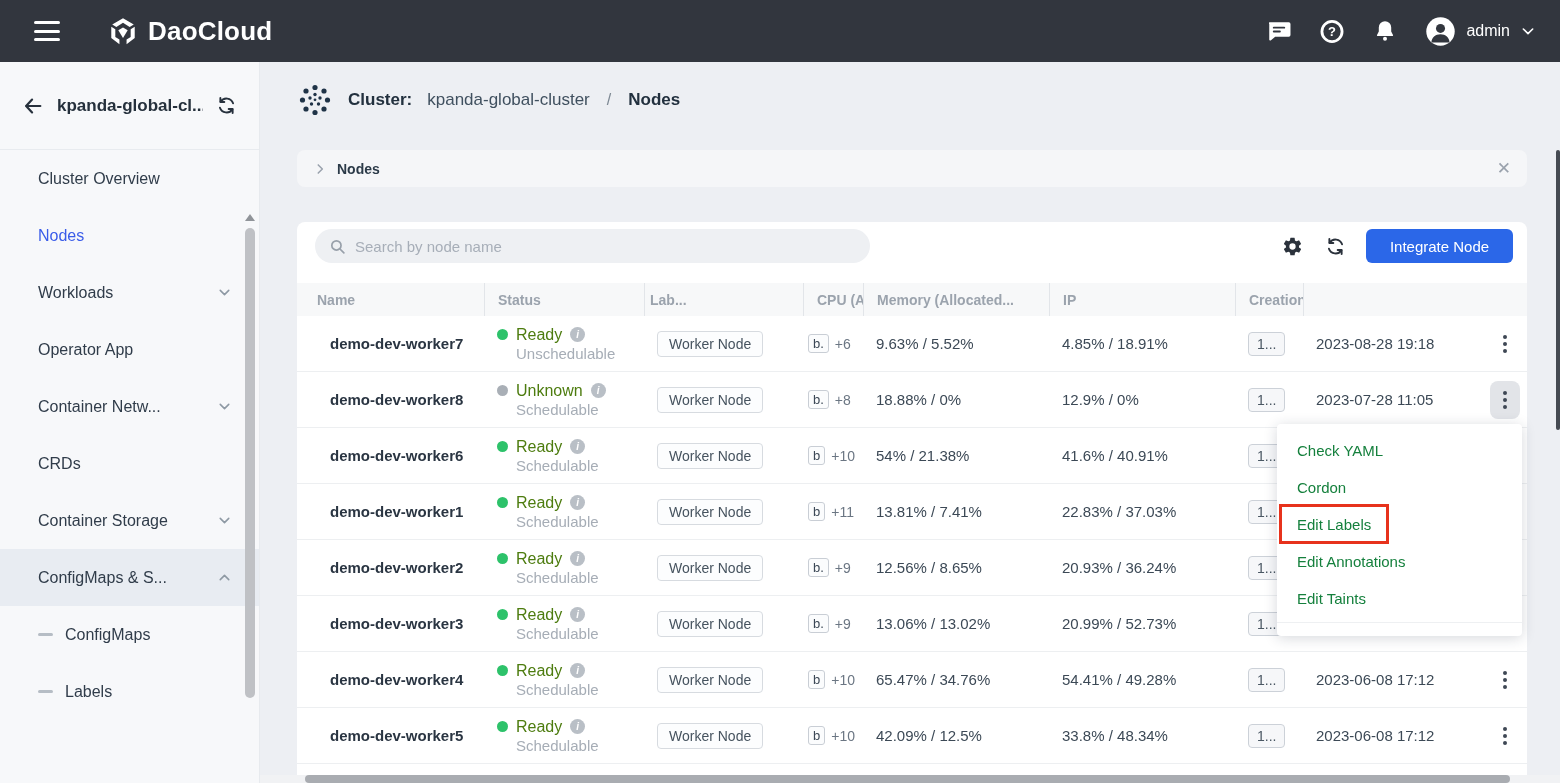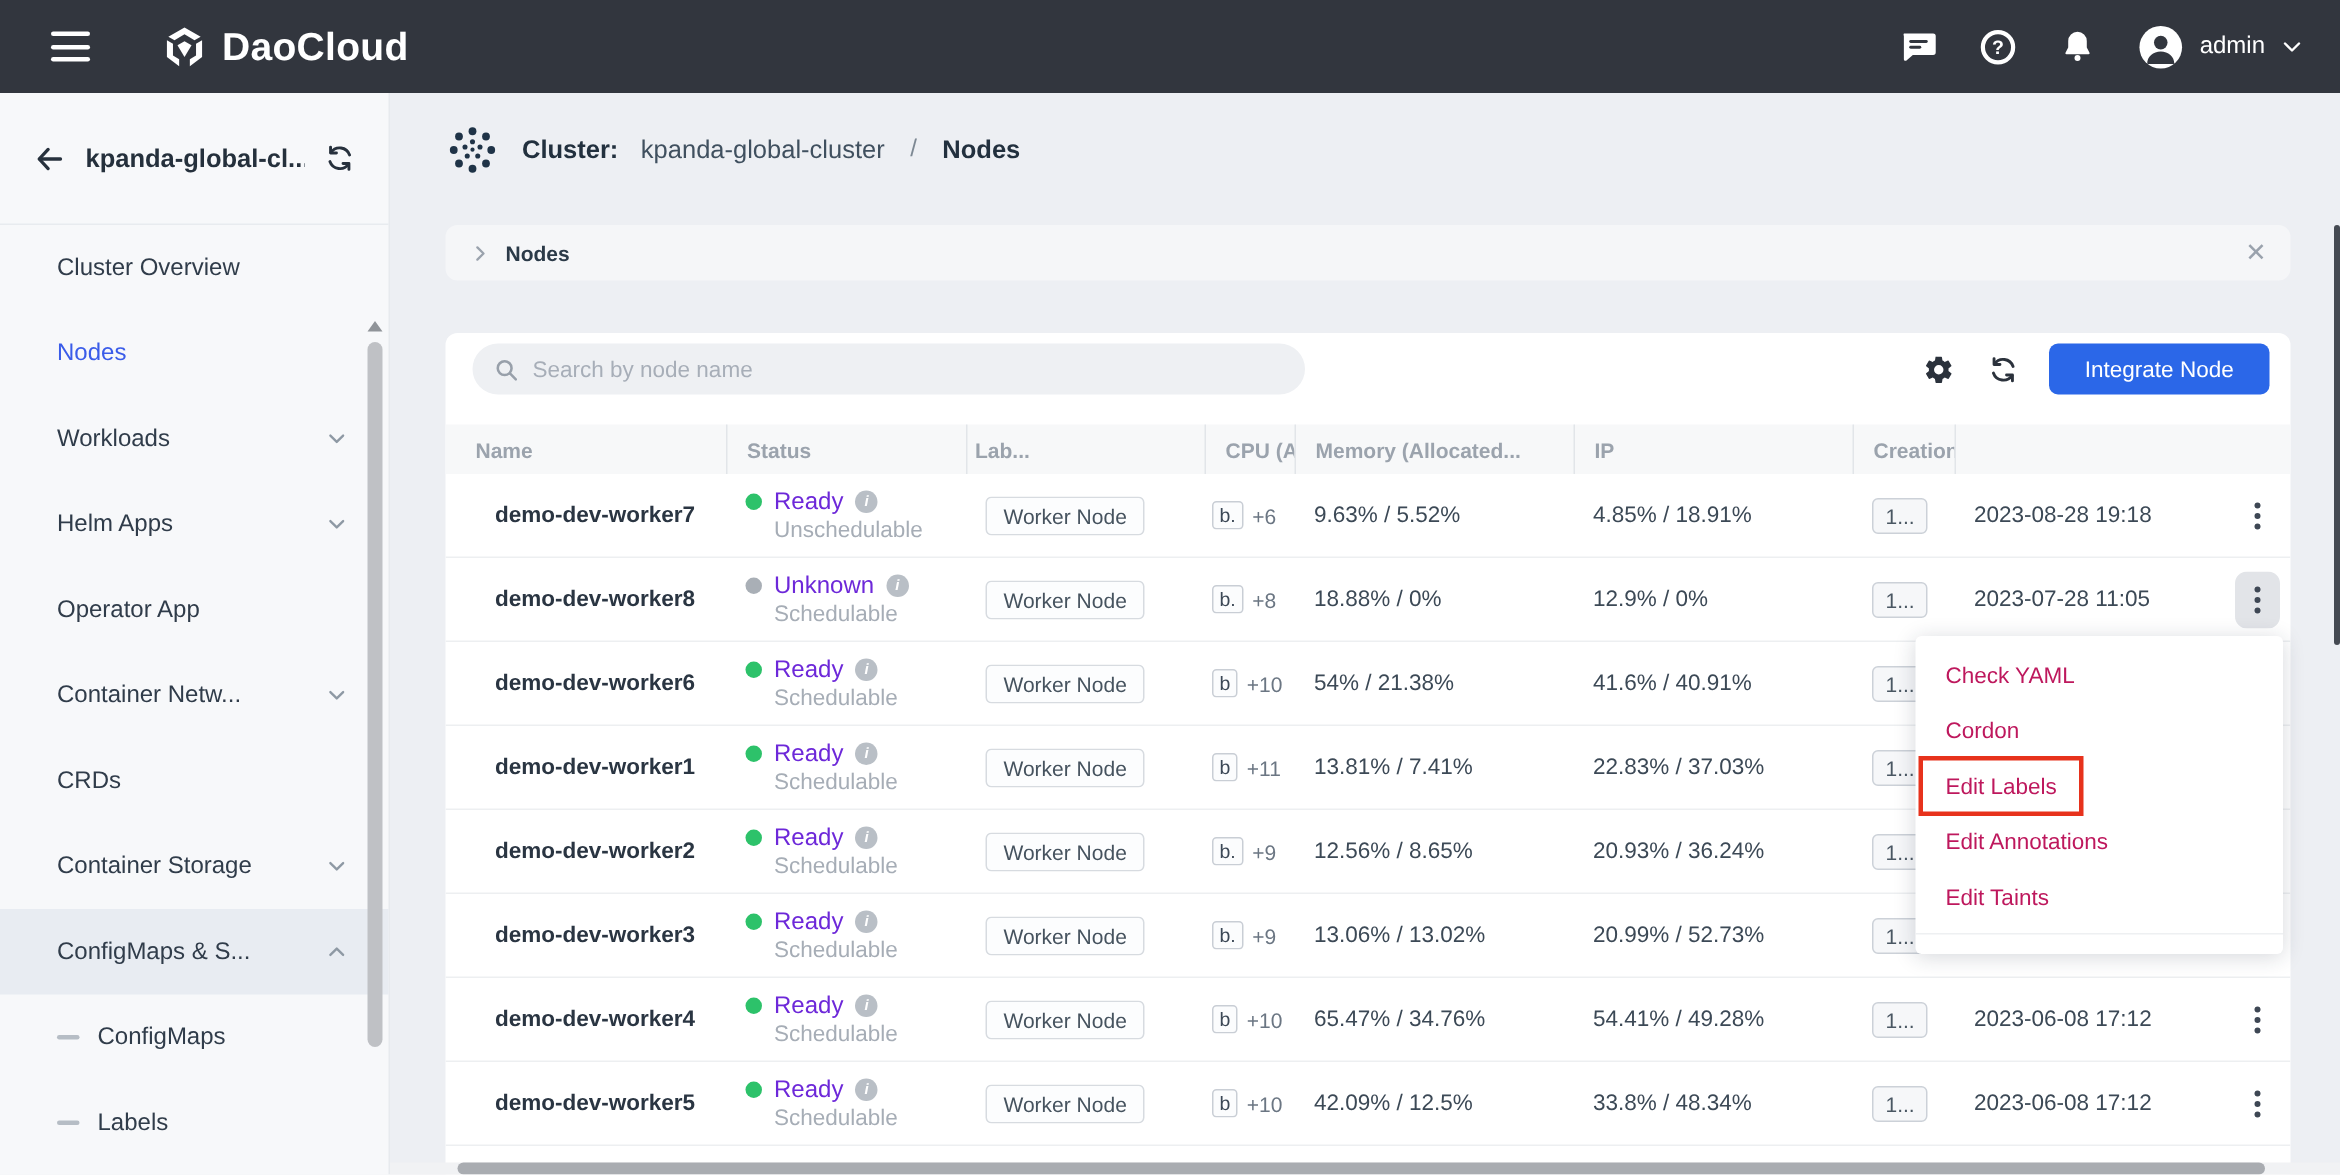--- a/index.html
+++ b/index.html
@@ -64,35 +64,35 @@
   .thead { margin-top:20px; height:33px; background:#f7f8f9; }
   .th { font-size:14px; font-weight:bold; color:#9ba3ad; padding-left:13px; height:100%; display:flex; align-items:center; border-left:1px solid #e2e5e9; white-space:nowrap; overflow:hidden; }
   .th:first-child { border-left:none; padding-left:20px; }
   .th.col-lab { padding-left:5px; }
   .trow { height:56px; border-bottom:1px solid #edeff1; }
   .td { padding-left:13px; font-size:15px; color:#3c4956; white-space:nowrap; overflow:hidden; }
   .td.name { padding-left:33px; font-weight:bold; color:#2a3542; font-size:15px; }
   .status-wrap { display:flex; flex-direction:column; gap:1px; }
   .status-line { display:flex; align-items:center; gap:8px; }
   .dot { width:11px; height:11px; border-radius:50%; flex:none; }
-  .status-text { font-size:16px; color:#6d28d9; }
+  .status-text { font-size:16px; color:#4d7c0f; }
   .info-icon { width:15px; height:15px; border-radius:50%; background:#b9bfc6; color:#fff; font-size:10px; font-weight:bold; display:flex; align-items:center; justify-content:center; font-style:italic; }
   .sched { font-size:15px; color:#a6adb6; margin-left:19px; }
   .chip { display:inline-block; border:1px solid #d7dbe0; background:#fcfdfe; border-radius:4px; padding:4px 11px; font-size:14px; color:#46535f; }
   .lab-cell { display:flex; align-items:center; gap:6px; padding-left:5px; }
   .lab-badge { display:inline-block; border:1px solid #c9ced5; background:#fbfcfd; border-radius:3px; padding:1px 4px; font-size:13px; color:#3c4856; }
   .lab-more { font-size:14px; color:#6b7683; }
   .ip-chip { display:inline-block; border:1px solid #ccd1d8; background:#f6f7f9; border-radius:4px; padding:3px 8px; font-size:14px; color:#4a5763; cursor:pointer; }
   .kebab { width:30px; height:38px; border-radius:8px; display:flex; flex-direction:column; align-items:center; justify-content:center; gap:3px; cursor:pointer; margin-left:2px; }
   .kebab i { width:4px; height:4px; border-radius:50%; background:#3e4754; }
   .kebab.open { background:#e2e4e8; }
 
   
   .ctx-menu { position:absolute; left:1277px; top:424px; width:245px; background:#fff; border-radius:4px; box-shadow:0 2px 14px rgba(30,40,60,.18); padding:8px 0; z-index:50; }
-  .ctx-item { height:37px; display:flex; align-items:center; padding:0 20px; font-size:15px; color:#be185d; cursor:pointer; }
+  .ctx-item { height:37px; display:flex; align-items:center; padding:0 20px; font-size:15px; color:#15803d; cursor:pointer; }
   .ctx-divider { height:1px; background:#eef0f2; margin:5px 0; }
   .ctx-item.danger { color:#f15b50; }
   .annotation-box { position:absolute; left:1279px; top:504px; width:110px; height:40px; border:3px solid #e7321c; z-index:60; pointer-events:none; }
 
   
   .h-scroll { position:absolute; left:260px; right:0; bottom:0; height:8px; background:#f1f2f4; z-index:45; }
   .h-thumb { position:absolute; left:45px; top:0; width:1205px; height:8px; border-radius:4px; background:#a9acb1; }
   
   .v-strip { position:absolute; right:0; top:150px; width:4px; height:280px; background:#454a52; border-radius:2px; z-index:45; }
 
@@ -198,29 +198,20 @@
 
     <span class="nav-label">Workloads</span>
     <span class="nav-chevron">
       <svg width="17" height="17" viewBox="0 0 24 24" fill="none" stroke="#8e99a4" stroke-width="2.2" stroke-linecap="round" stroke-linejoin="round">
             <polyline points="6 9 12 15 18 9"></polyline>
           </svg>
     </span>
   </div>
       <div class="nav-item">
 
-    <span class="nav-label">Helm Apps</span>
-    <span class="nav-chevron">
-      <svg width="17" height="17" viewBox="0 0 24 24" fill="none" stroke="#8e99a4" stroke-width="2.2" stroke-linecap="round" stroke-linejoin="round">
-            <polyline points="6 9 12 15 18 9"></polyline>
-          </svg>
-    </span>
-  </div>
-      <div class="nav-item">
-
     <span class="nav-label">Operator App</span>
 
   </div>
       <div class="nav-item">
 
     <span class="nav-label">Container Netw...</span>
     <span class="nav-chevron">
       <svg width="17" height="17" viewBox="0 0 24 24" fill="none" stroke="#8e99a4" stroke-width="2.2" stroke-linecap="round" stroke-linejoin="round">
             <polyline points="6 9 12 15 18 9"></polyline>
           </svg>

